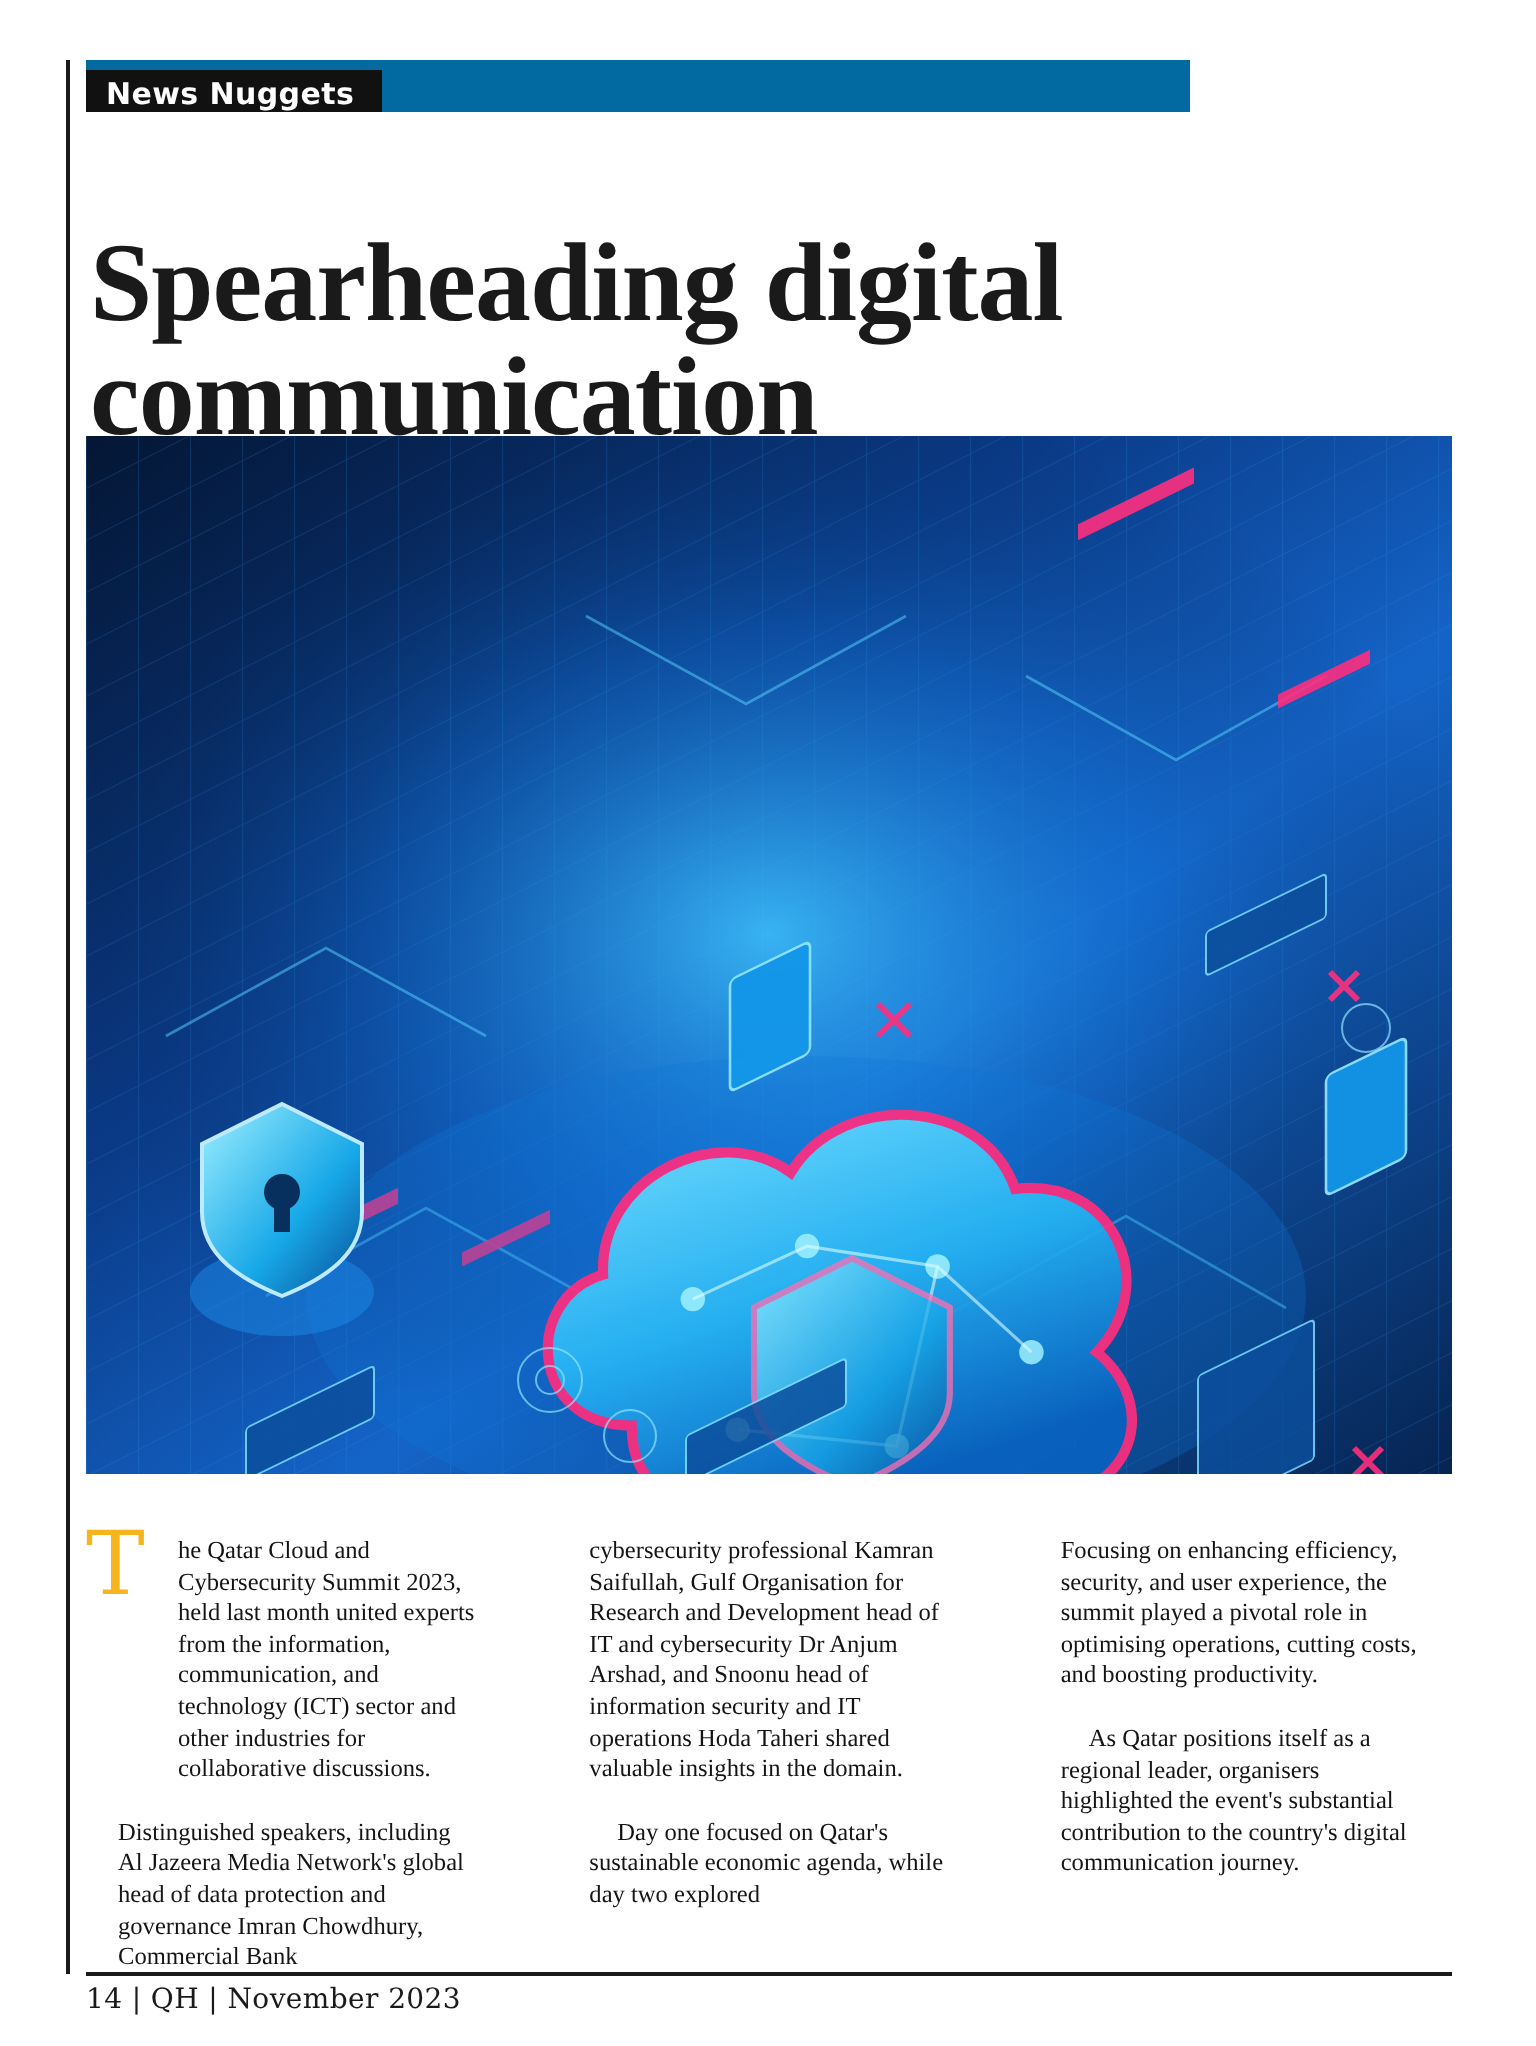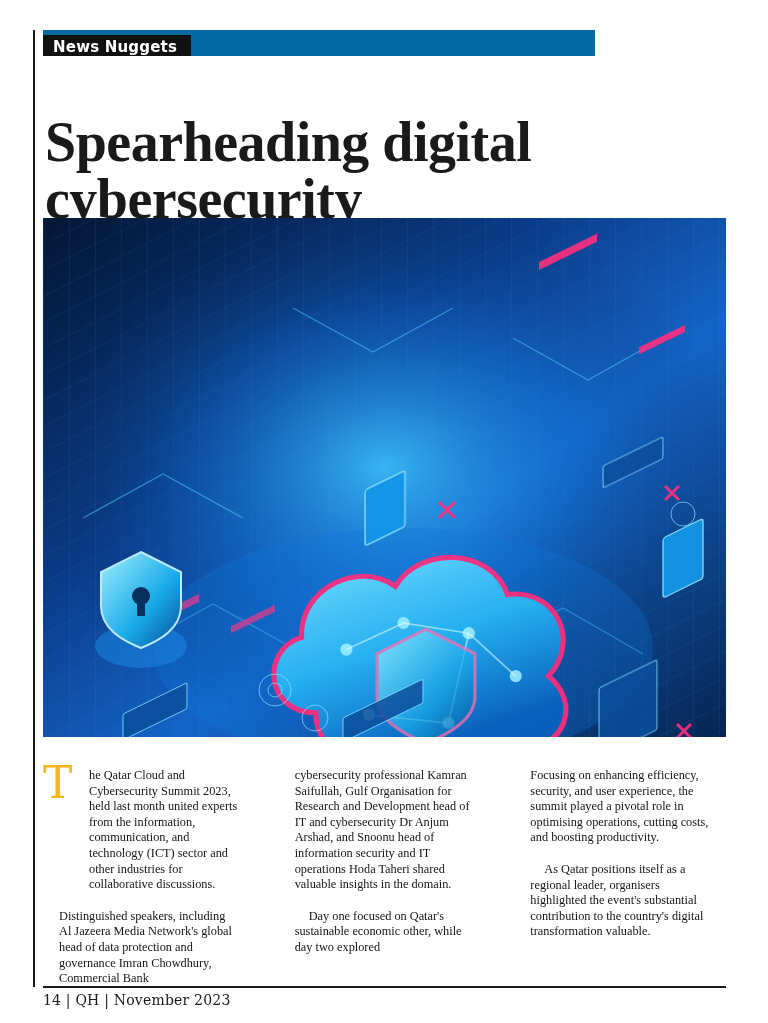--- a/index.html
+++ b/index.html
@@ -151,21 +151,21 @@
 
 <div class="left-rule"></div>
 
 <div class="topbar">
   <div class="kicker">News Nuggets</div>
   <div class="kicker-wedge"></div>
 </div>
 
 <h1 class="headline">
   <span class="line">Spearheading digital</span>
-  <span class="line">cybersecurity</span>
+  <span class="line">communication</span>
 </h1>
 
 <div class="hero">
   <svg viewBox="0 0 683 519" preserveAspectRatio="xMidYMid slice">
     <defs>
       <linearGradient id="bg" x1="0" y1="0" x2="1" y2="1">
         <stop offset="0%" stop-color="#041634"></stop>
         <stop offset="35%" stop-color="#0a3a86"></stop>
         <stop offset="60%" stop-color="#1464c8"></stop>
         <stop offset="100%" stop-color="#062451"></stop>
@@ -296,22 +296,22 @@
 <div class="columns">
   <div class="col">
     <div class="dropcap-wrap">
       <span class="drop">T</span>
       <p class="first-para">he Qatar Cloud and Cybersecurity Summit 2023, held last month united experts from the information, communication, and technology (ICT) sector and other industries for collaborative discussions.</p>
     </div>
     <p>Distinguished speakers, including Al Jazeera Media Network's global head of data protection and governance Imran Chowdhury, Commercial Bank</p>
   </div>
   <div class="col">
     <p>cybersecurity professional Kamran Saifullah, Gulf Organisation for Research and Development head of IT and cybersecurity Dr Anjum Arshad, and Snoonu head of information security and IT operations Hoda Taheri shared valuable insights in the domain.</p>
-    <p>Day one focused on Qatar's sustainable economic other, while day two explored</p>
+    <p>Day one focused on Qatar's sustainable economic agenda, while day two explored</p>
   </div>
   <div class="col">
     <p>Focusing on enhancing efficiency, security, and user experience, the summit played a pivotal role in optimising operations, cutting costs, and boosting productivity.</p>
-    <p>As Qatar positions itself as a regional leader, organisers highlighted the event's substantial contribution to the country's digital transformation valuable.</p>
+    <p>As Qatar positions itself as a regional leader, organisers highlighted the event's substantial contribution to the country's digital communication journey.</p>
   </div>
 </div>
 
 <div class="footer-rule"></div>
 <div class="folio">14 | QH | November 2023</div>
 
 </body></html>

